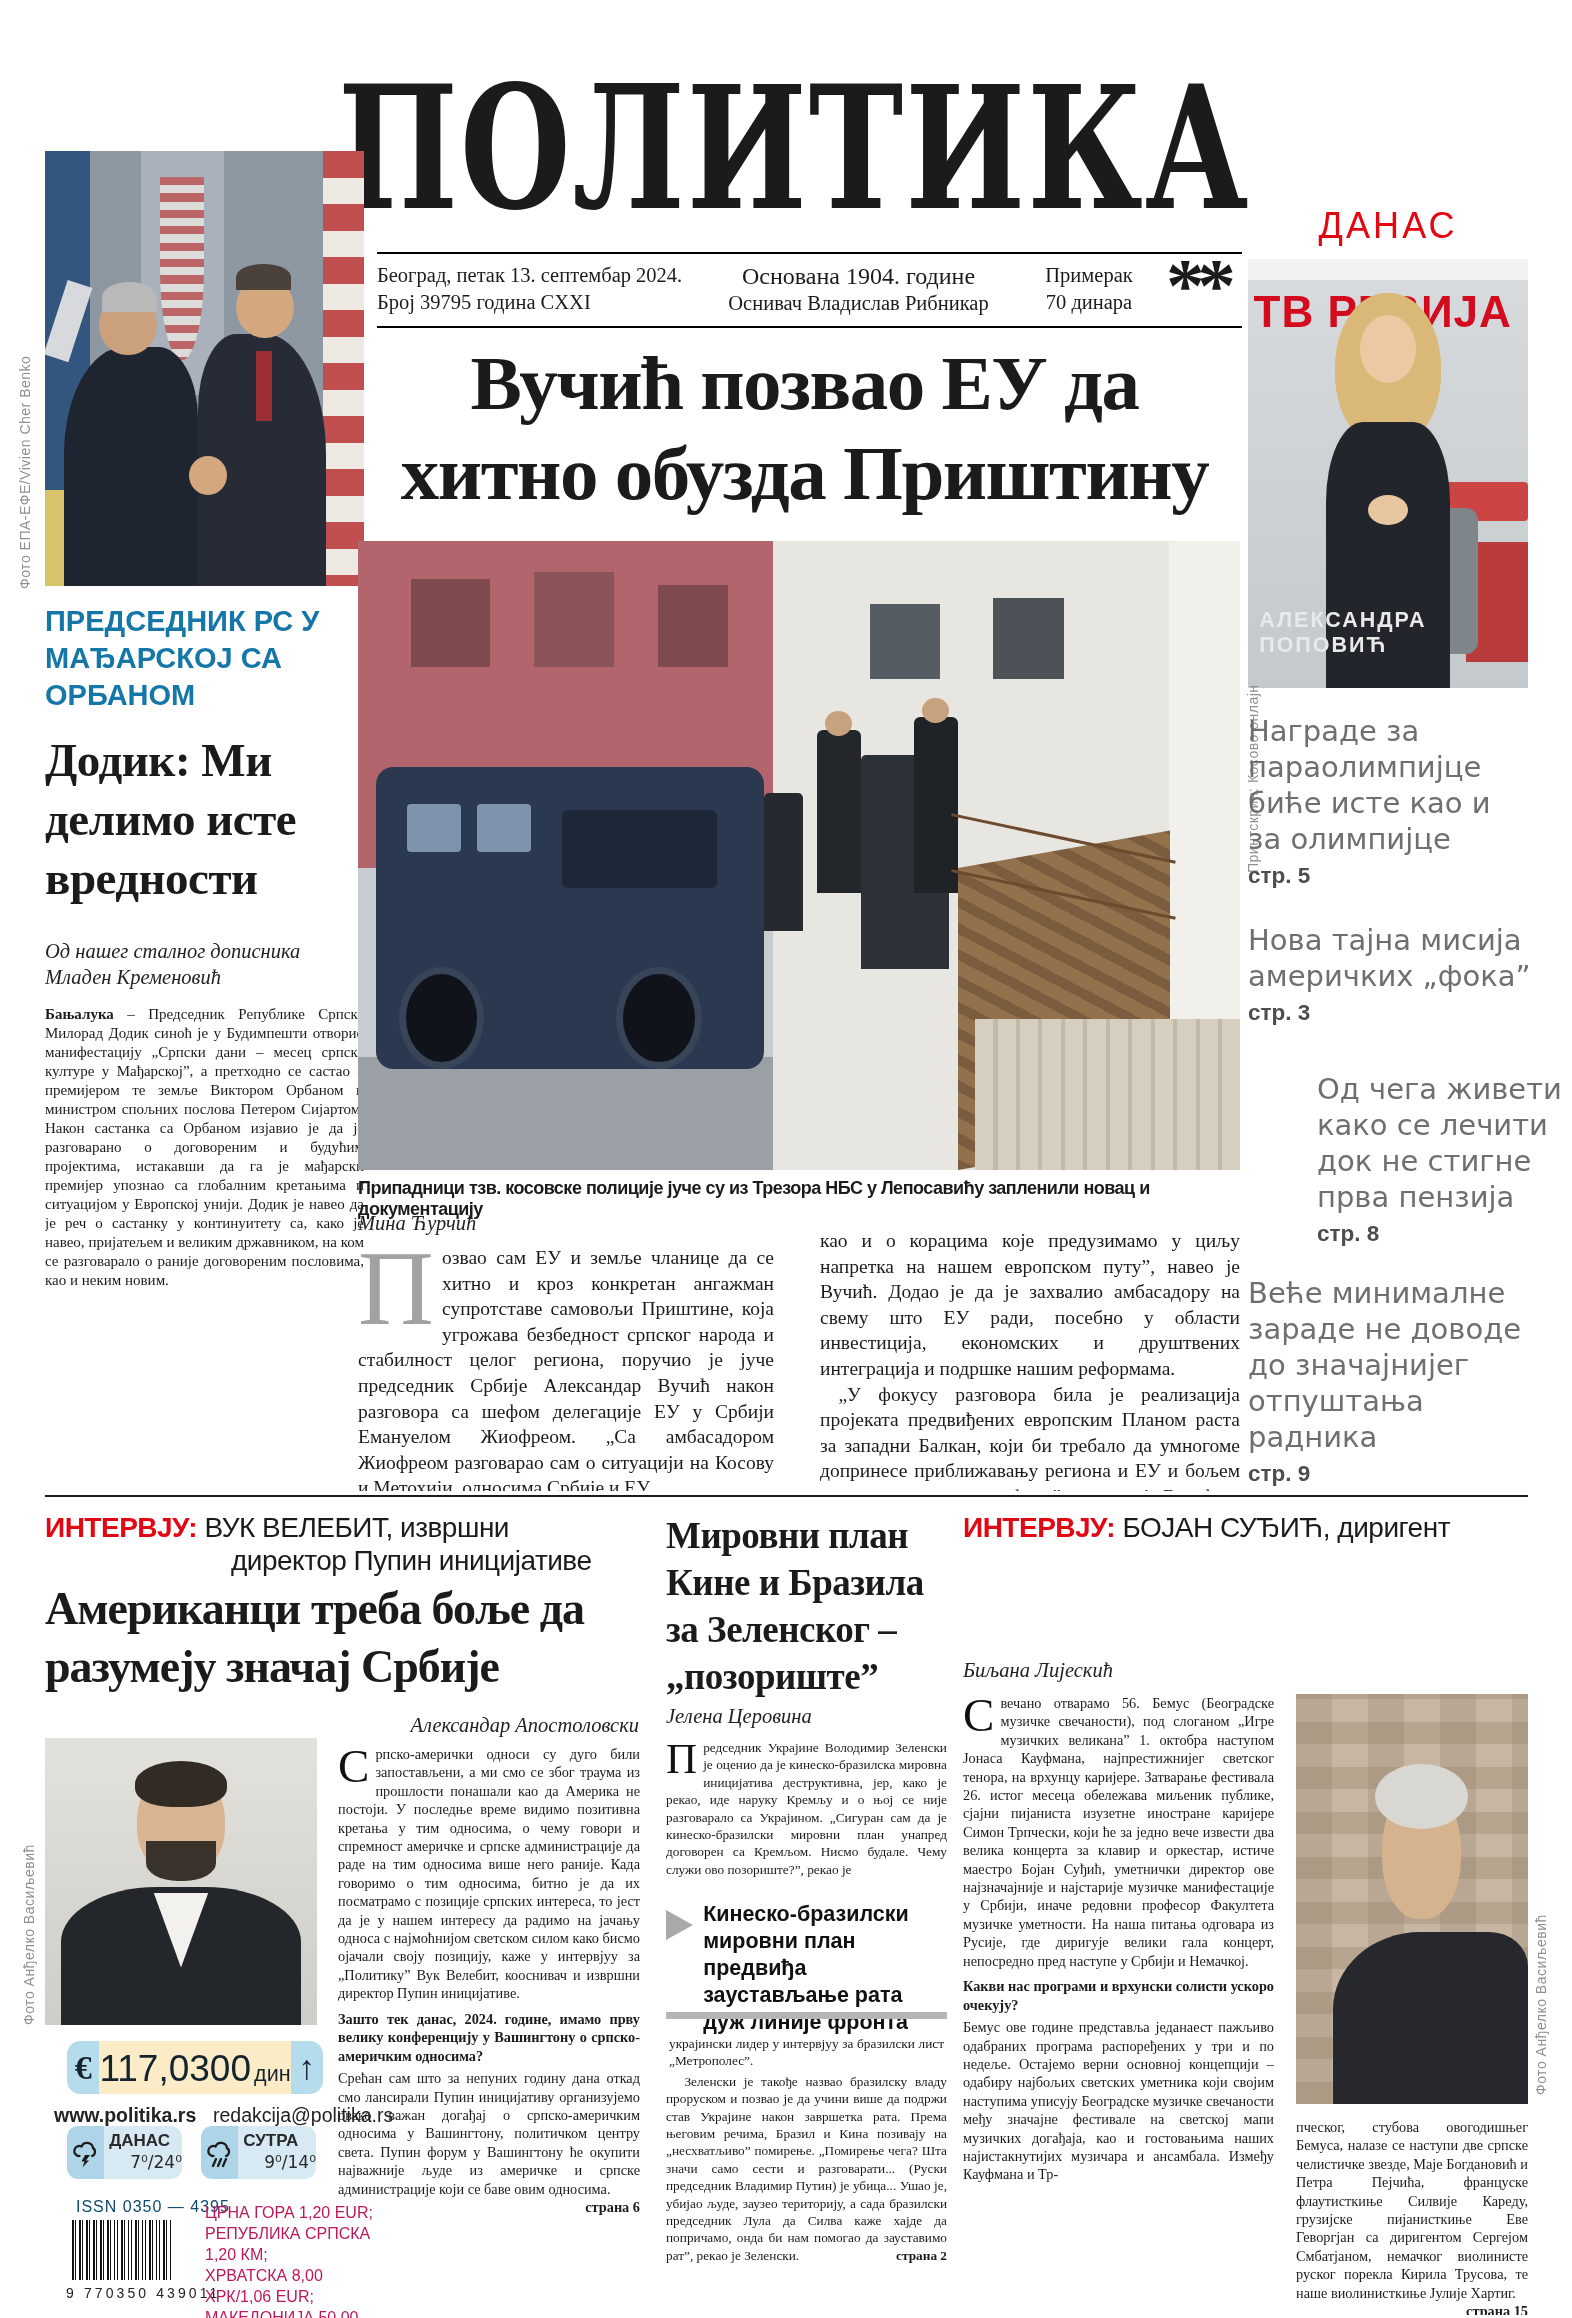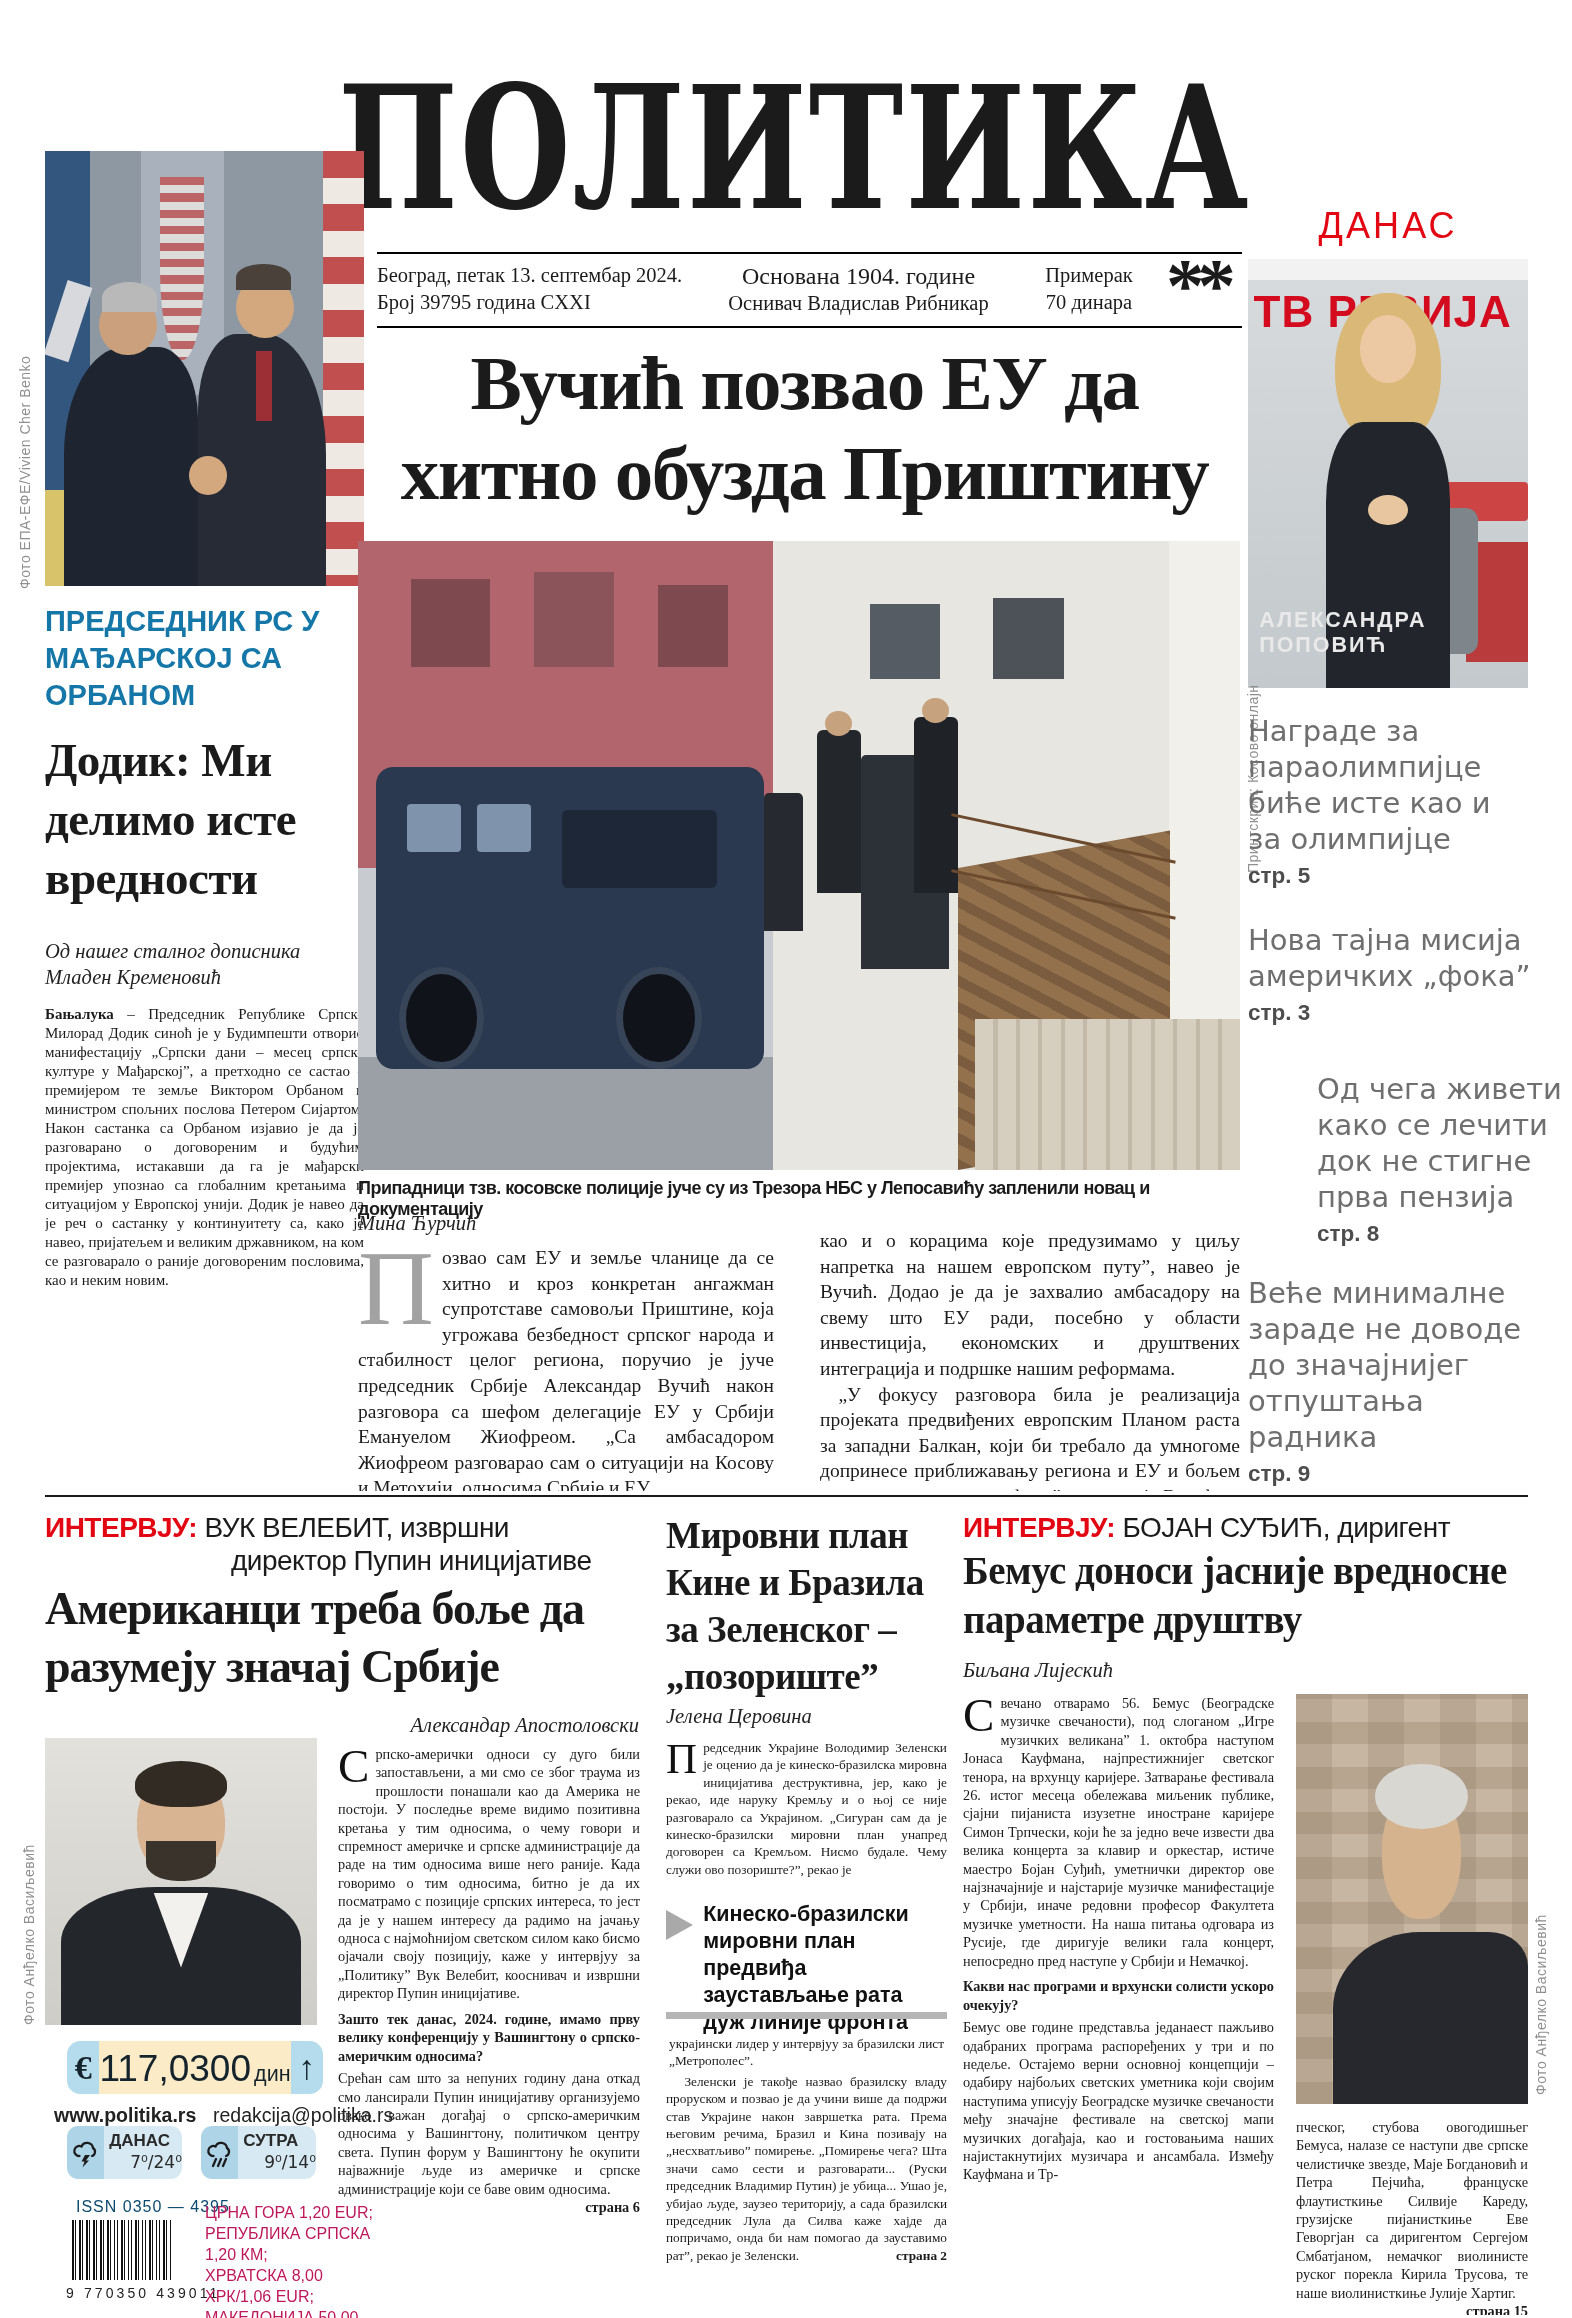--- a/index.html
+++ b/index.html
@@ -290,21 +290,20 @@
   <div class="abs bot-body26 just" style="left:666px;top:2032px;width:281px;height:283px;overflow:hidden;">
     <p style="margin:3px;">украјински лидер у интервјуу за бразилски лист „Метрополес”.</p>
     <p class="indent" style="margin:0;"><span>Зеленски је такође назвао бразилску владу проруском и позвао је да учини више да подржи став Украјине након завршетка рата. Према његовим речима, Бразил и Кина позивају на „несхватљиво” помирење. „Помирење чега? Шта значи само сести и разговарати... (Руски председник Владимир Путин) је убица... Ушао је, убијао људе, заузео територију, а сада бразилски председник Лула да Силва каже хајде да попричамо, онда би нам помогао да зауставимо рат”, рекао је Зеленски.</span>
       <span class="pgref">страна 2</span></p>
   </div>
 
   <div class="abs kick" style="left:963px;top:1512px;white-space:nowrap;">
     <span class="red">ИНТЕРВЈУ:</span>
     <span>БОЈАН СУЂИЋ, диригент</span>
   </div>
-  <div class="abs h-bemus" style="left:963px;top:1546px;width:565px;">Бемус доноси јасније вредносне параметре друштву</div>
   <div class="abs byl" style="left:963px;top:1659px;">Биљана Лијескић</div>
 
   <div class="abs bot-body just" style="left:963px;top:1694px;width:311px;height:614px;overflow:hidden;">
     <p style="margin:0;"><span class="dropcap">С</span><span>вечано отварамо 56. Бемус (Београдске музичке свечаности), под слоганом „Игре музичких великана” 1. октобра наступом Јонаса Кауфмана, најпрестижнијег светског тенора, на врхунцу каријере. Затварање фестивала 26. истог месеца обележава миљеник публике, сјајни пијаниста изузетне иностране каријере Симон Трпчески, који ће за једно вече извести два велика концерта за клавир и оркестар, истиче маестро Бојан Суђић, уметнички директор ове најзначајније и најстарије музичке манифестације у Србији, иначе редовни професор Факултета музичке уметности. На наша питања одговара из Русије, где диригује велики гала концерт, непосредно пред наступе у Србији и Немачкој.</span></p>
     <p class="q" style="margin:7.2px 0 4.1px 0;">Какви нас програми и врхунски солисти ускоро очекују?</p>
     <p style="margin:0;">Бемус ове године представља једанаест пажљиво одабраних програма распоређених у три и по недеље. Остајемо верни основној концепцији – одабиру најбољих светских уметника који својим наступима уписују Београдске музичке свечаности међу значајне фестивале на светској мапи музичких догађаја, као и гостовањима наших најистакнутијих музичара и ансамбала. Између Кауфмана и Тр-</p>
   </div>
 
   <div class="abs ph" style="left:1296px;top:1694px;width:232px;height:410px;background:#c7b6a1;">
     <div style="left:0;top:0;width:100%;height:100%;background:repeating-linear-gradient(0deg,rgba(140,120,95,.28) 0 22.5px,rgba(0,0,0,0) 22.5px 45px),repeating-linear-gradient(90deg,rgba(120,100,80,.18) 0 36px,rgba(0,0,0,0) 36px 72px);"></div>

